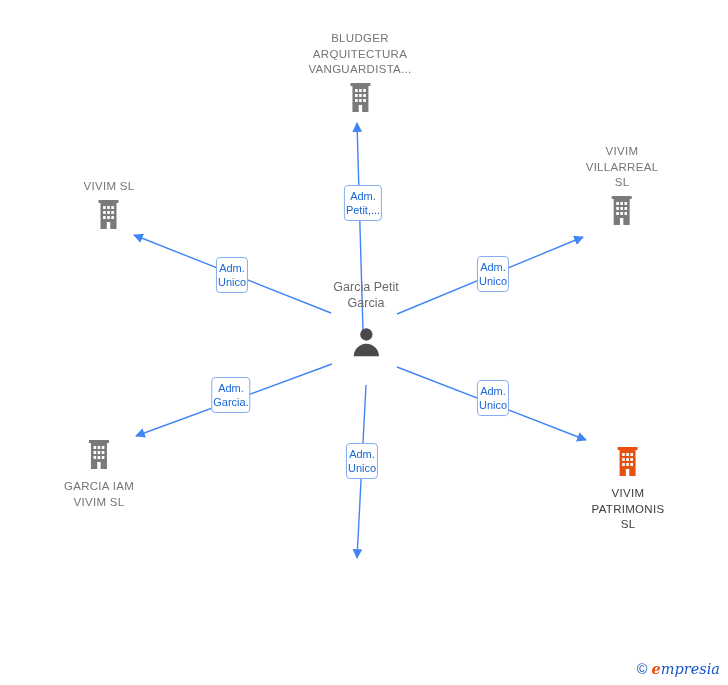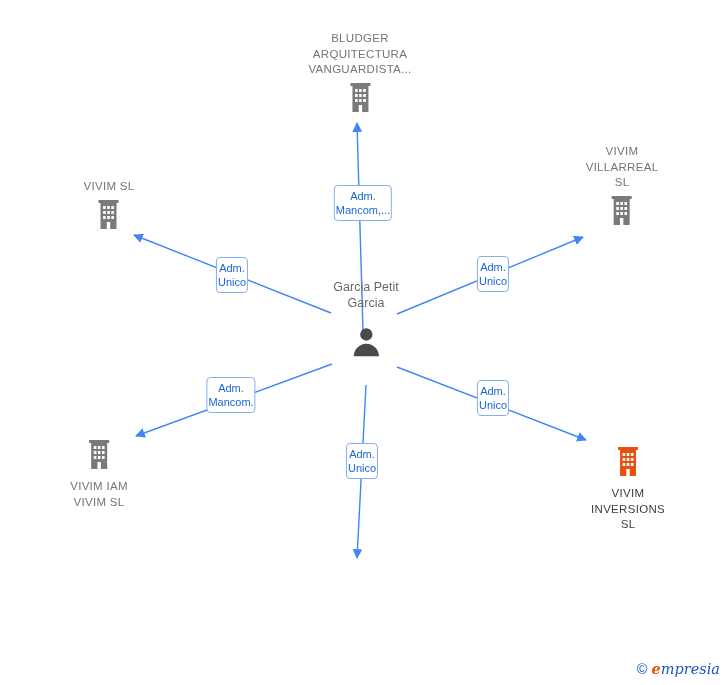--- a/index.html
+++ b/index.html
@@ -103,68 +103,68 @@
     <svg class="building" width="24" height="29" viewBox="0 0 24 29">
         <use href="#bldg" fill="currentColor"></use>
       </svg>
   </div>
 
   <div class="node label-below" style="left:99px; top:440px;">
     <svg class="building" width="24" height="29" viewBox="0 0 24 29">
         <use href="#bldg" fill="currentColor"></use>
       </svg>
     <div class="node-label">
-      <div>VIVIM IAM</div>
+      <div>GARCIA IAM</div>
       <div>VIVIM SL</div>
     </div>
   </div>
 
   <div class="node label-below" style="left:628px; top:447px;">
     <svg class="building highlight" width="24" height="29" viewBox="0 0 24 29">
         <use href="#bldg" fill="currentColor"></use>
       </svg>
     <div class="node-label dark">
       <div>VIVIM</div>
-      <div>INVERSIONS</div>
+      <div>PATRIMONIS</div>
       <div>SL</div>
     </div>
   </div>
 
 
   <div class="person-node" style="left:366px; top:280px;">
     <div class="person-label">
       <div>Garcia Petit</div>
       <div>Garcia</div>
     </div>
     <svg class="person-icon" width="36" height="36" viewBox="0 0 24 24">
       <g fill="#4a4a4a">
         <circle cx="12" cy="7" r="4.1"></circle>
         <path d="M3.6 21.5c0-4.65 3.76-8.4 8.4-8.4s8.4 3.75 8.4 8.4z"></path>
       </g>
     </svg>
   </div>
 
   <div class="edge-label" style="left:363px; top:203px;">
     <div>Adm.</div>
-    <div>Mancom,...</div>
+    <div>Petit,...</div>
   </div>
 
   <div class="edge-label" style="left:232px; top:275px;">
     <div>Adm.</div>
     <div>Unico</div>
   </div>
 
   <div class="edge-label" style="left:493px; top:274px;">
     <div>Adm.</div>
     <div>Unico</div>
   </div>
 
   <div class="edge-label" style="left:231px; top:395px;">
     <div>Adm.</div>
-    <div>Mancom.</div>
+    <div>Garcia.</div>
   </div>
 
   <div class="edge-label" style="left:493px; top:398px;">
     <div>Adm.</div>
     <div>Unico</div>
   </div>
 
   <div class="edge-label" style="left:362px; top:461px;">
     <div>Adm.</div>
     <div>Unico</div>

